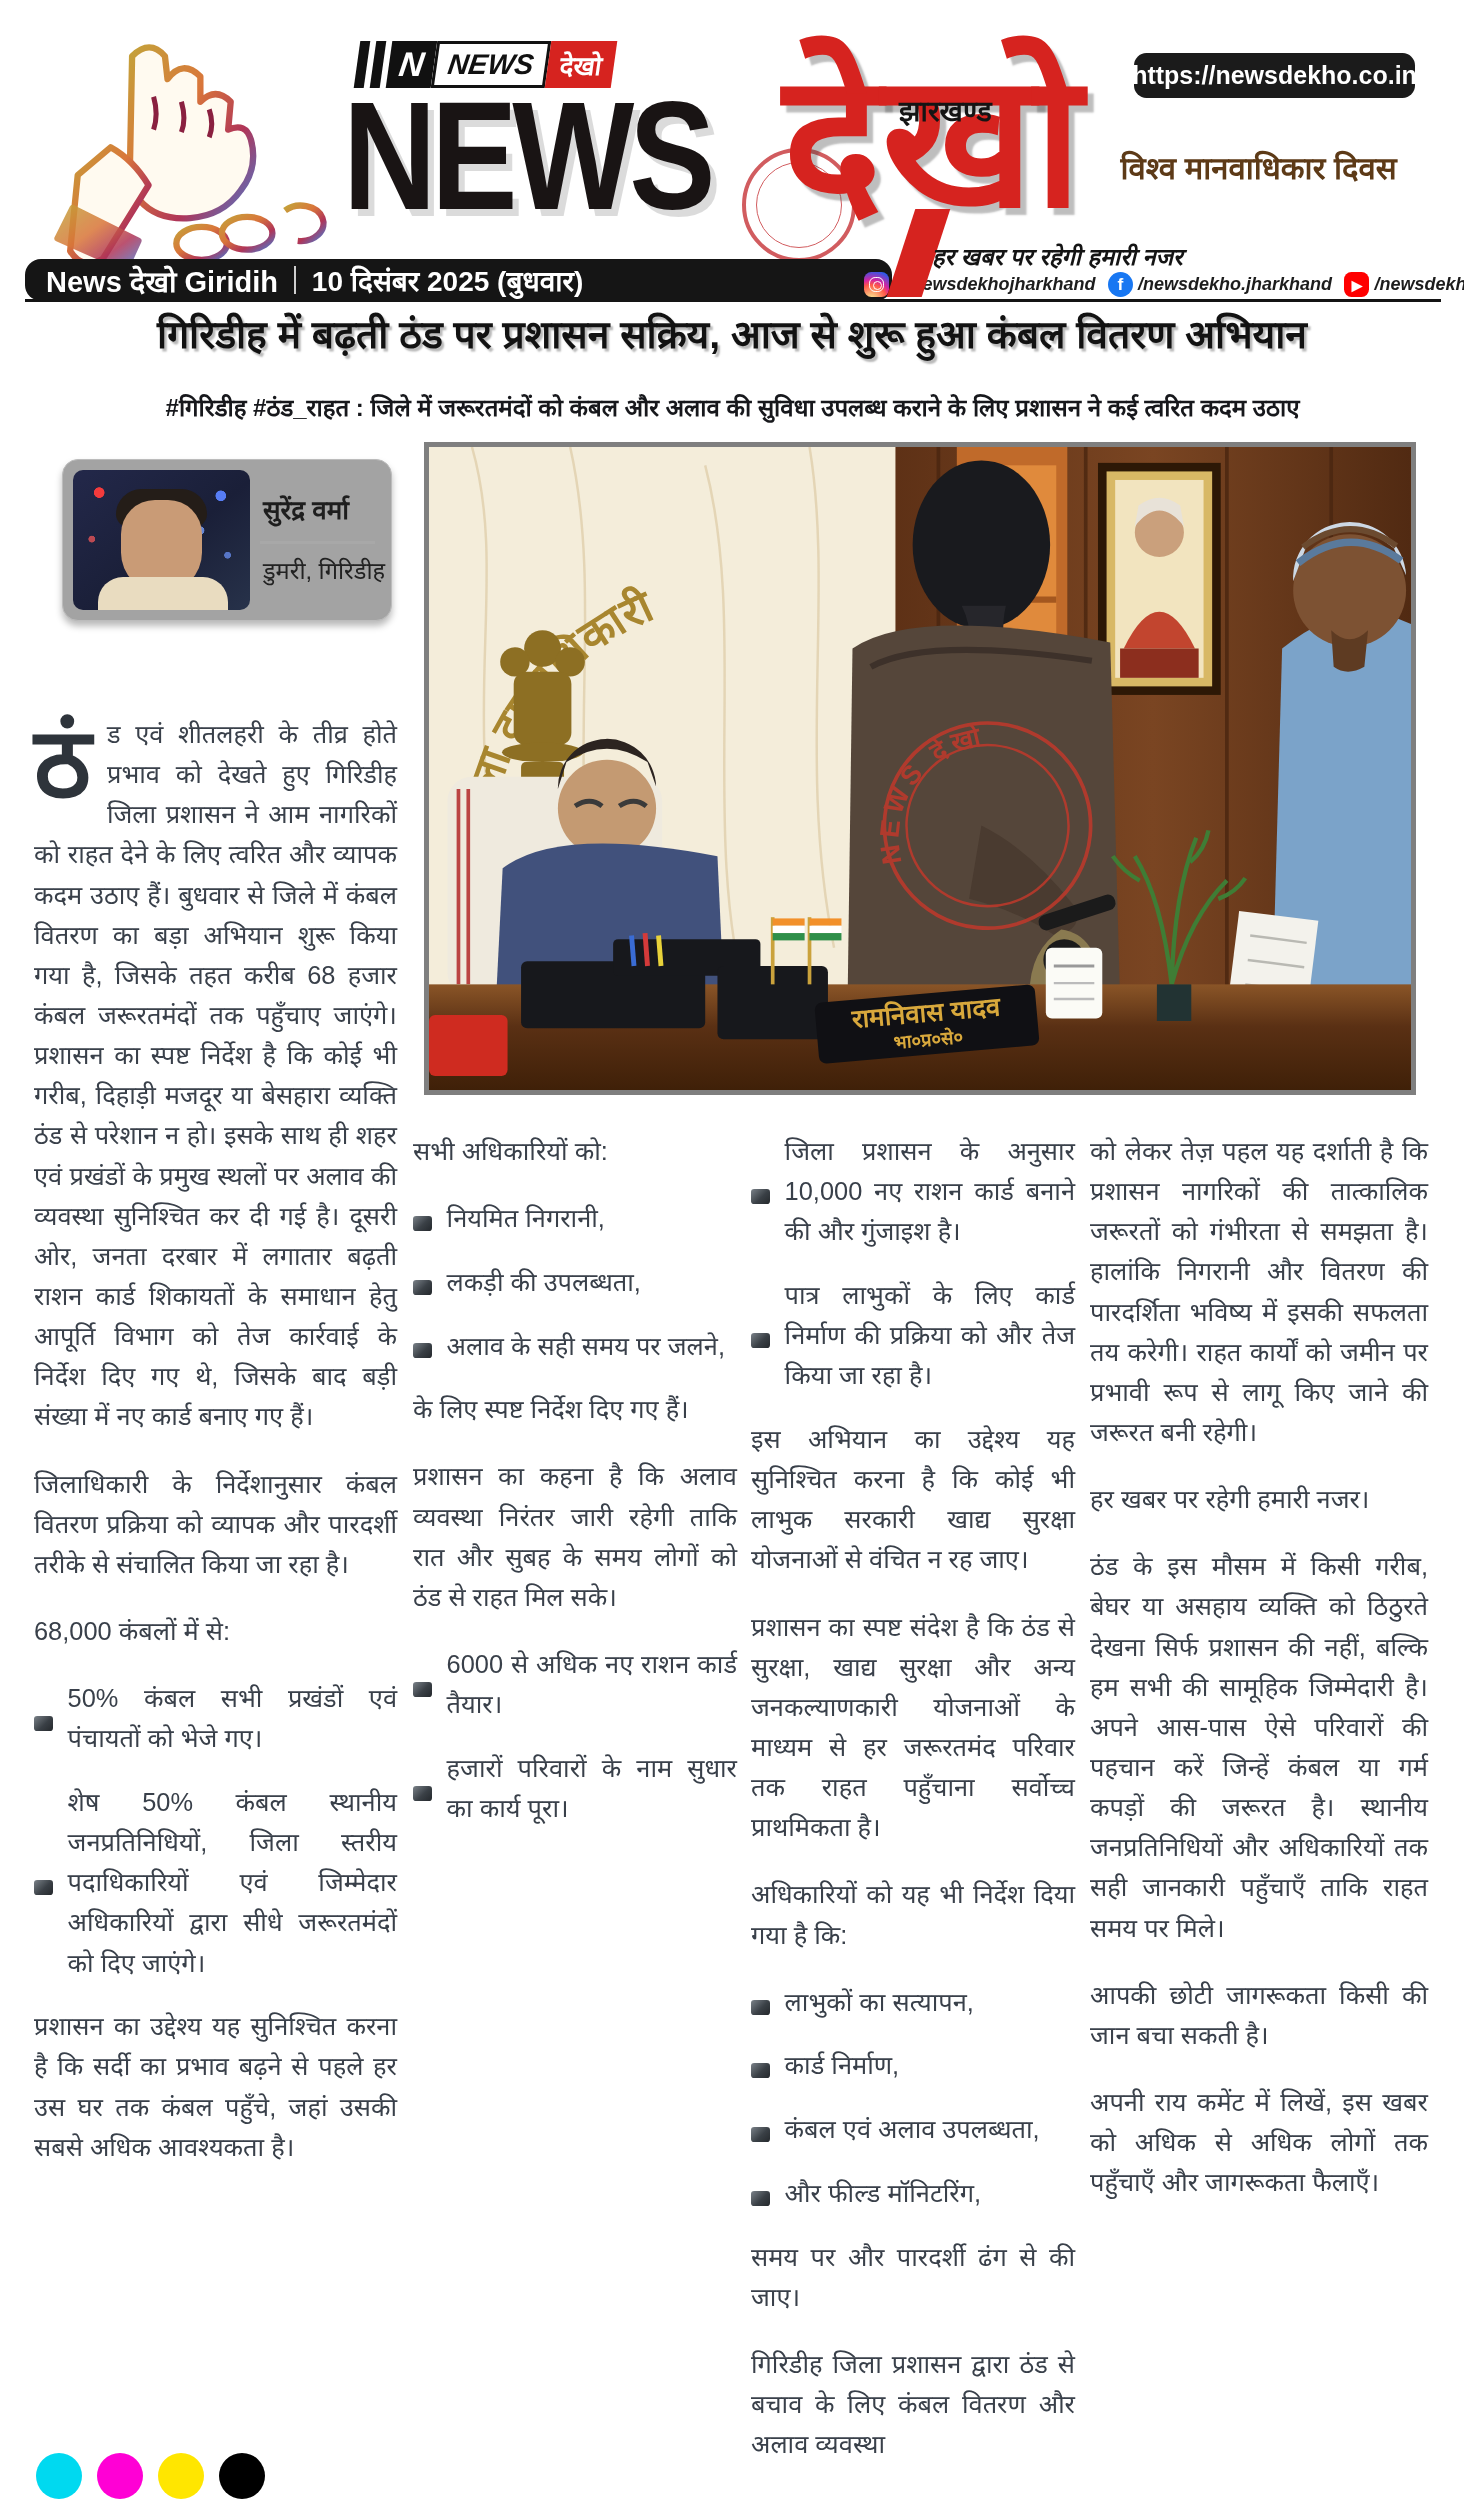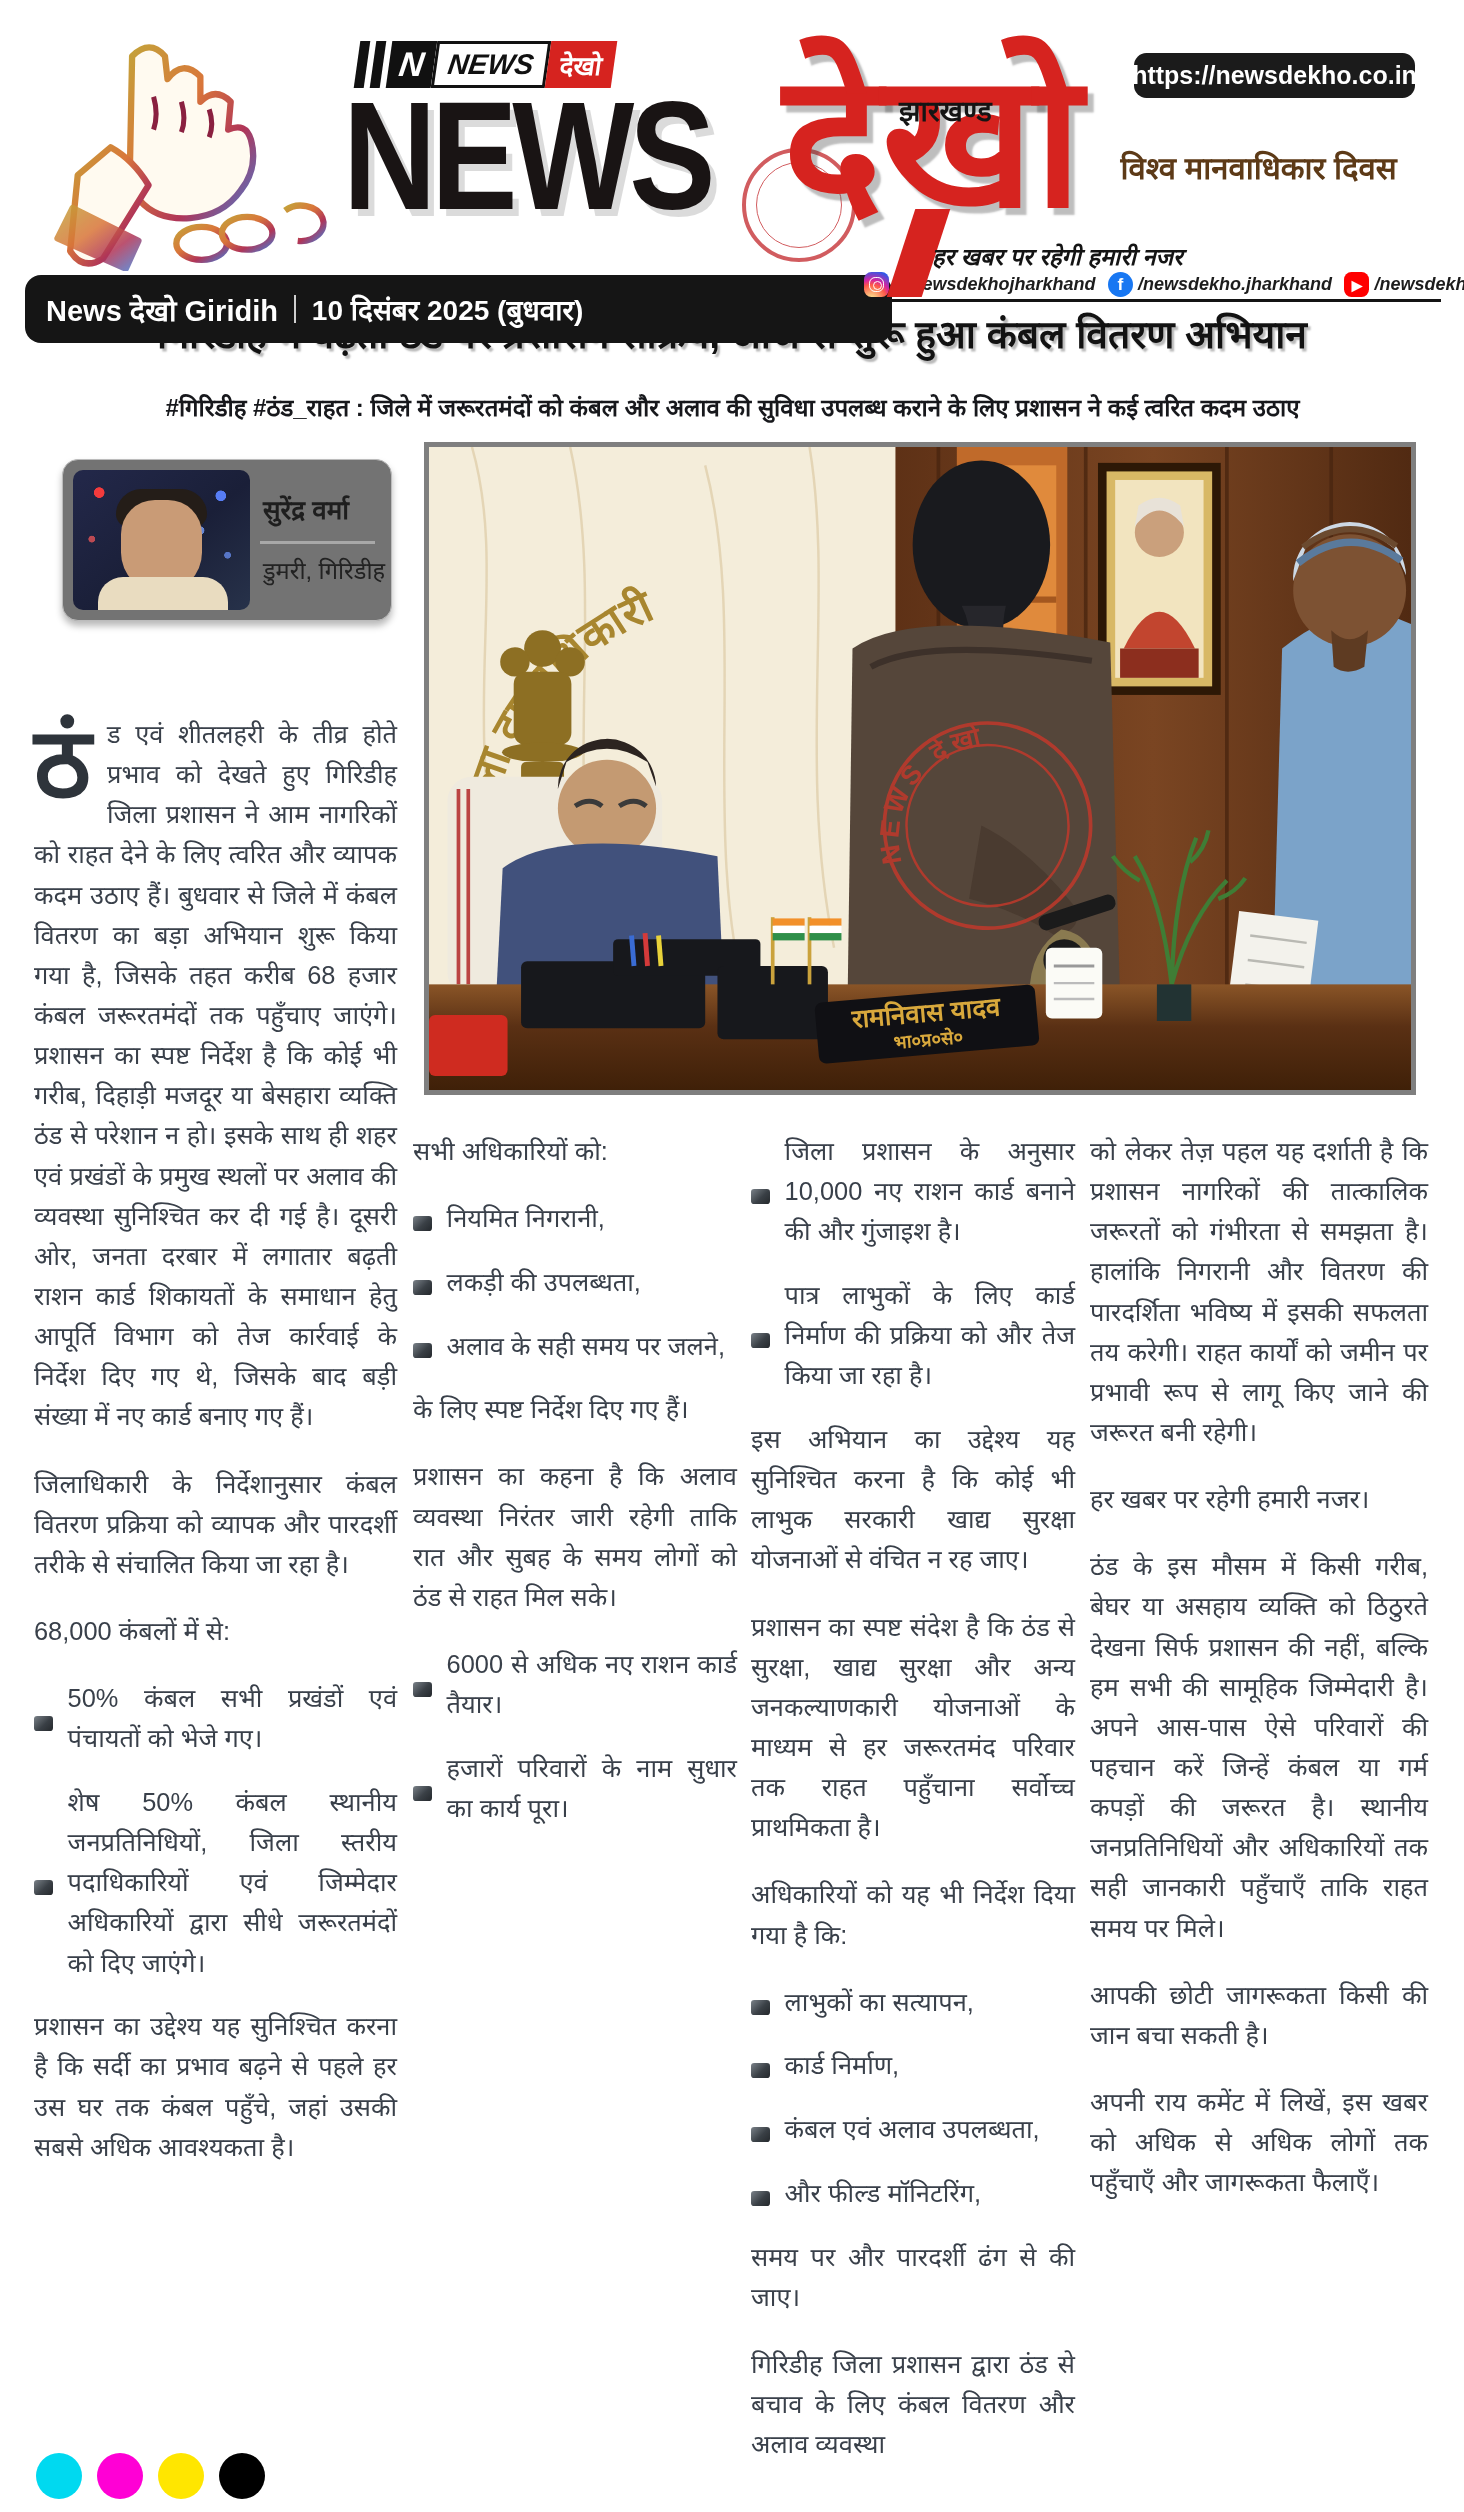--- a/index.html
+++ b/index.html
@@ -30,42 +30,42 @@
   .red-slash{position:absolute;left:901px;top:209px;width:35px;height:88px;background:#d6231f;
              transform:skewX(-18deg);z-index:3;}
   .url-badge{position:absolute;left:1134px;top:53px;width:281px;height:45px;background:#1b1b1b;
              border-radius:12.4px;color:#fff;font-weight:900;font-size:25px;display:flex;
              align-items:center;justify-content:center;}
   .event-title{position:absolute;left:1097px;top:149px;width:323px;text-align:center;color:#5d3a17;
                font-weight:900;font-size:31px;line-height:1.3;}
   
   .band-line{position:absolute;left:25px;top:299px;width:1416px;height:2.5px;background:#141414;z-index:1;}
   .date-band{position:absolute;left:25px;top:259px;width:825px;height:34px;background:#151515;
-             border-radius:16px;display:flex;align-items:center;padding:17px 21px;gap:16px;z-index:2;margin-top:16px;}
+             border-radius:16px;display:flex;align-items:center;padding:4px 21px;gap:16px;z-index:2;}
   .db-left{color:#fff;font-weight:800;font-size:29px;white-space:nowrap;}
   .db-div{width:1.9px;height:28.5px;background:#cfcfcf;}
   .db-date{color:#fff;font-weight:700;font-size:28px;white-space:nowrap;}
   .social-row{position:absolute;left:864px;top:269px;width:583px;height:31px;display:flex;
               align-items:center;gap:12.4px;z-index:2;}
   .soc-item{display:flex;align-items:center;gap:5px;}
   .soc-txt{font-size:18px;font-weight:800;font-style:italic;color:#1d1d1d;white-space:nowrap;}
   .ic{width:25px;height:25px;border-radius:50%;display:flex;align-items:center;justify-content:center;
       color:#fff;font-weight:900;}
   .ic-ig{border-radius:7.4px;background:radial-gradient(circle at 30% 110%,#fdf497 0%,#fd5949 45%,#d6249f 60%,#285aeb 90%);position:relative;}
   .ic-ig:before{content:"";position:absolute;inset:5px;border:1.9px solid #fff;border-radius:6.2px;}
   .ic-ig:after{content:"";position:absolute;left:8.7px;top:8.7px;width:7.4px;height:7.4px;border:1.9px solid #fff;border-radius:50%;}
   .ic-fb{background:#1877f2;font-size:17.4px;}
   .ic-yt{border-radius:7.4px;background:#ff0000;font-size:13.7px;}
   
   .headline{position:absolute;left:37px;top:310px;width:1390px;text-align:center;font-size:39px;
             font-weight:900;color:#121212;text-shadow:2.5px 3.1px 1.9px rgba(0,0,0,.28);line-height:1.3;}
   .subheadline{position:absolute;left:25px;top:392px;width:1415px;text-align:center;font-size:24px;
                font-weight:700;color:#17181c;line-height:1.3;}
   
-  .rep-card{position:absolute;left:62px;top:459px;width:328px;height:160px;background:#737373;
+  .rep-card{position:absolute;left:62px;top:459px;width:328px;height:160px;background:#a3a3a3;
             border:1.9px solid #bcbcbc;border-radius:16px;box-shadow:0 5px 7.4px rgba(0,0,0,.28);text-decoration:underline;}
   .rep-photo{position:absolute;left:10px;top:10px;width:177px;height:140px;border-radius:10px;
              overflow:hidden;background:linear-gradient(140deg,#23284a 0%,#1a1f38 55%,#27324a 100%);}
   .rp-spark-l{position:absolute;left:3.7px;top:3.7px;width:74px;height:93px;
       background:radial-gradient(circle at 30% 20%,rgba(255,60,60,.95) 0 5px,transparent 5.6px),
                  radial-gradient(circle at 70% 45%,rgba(255,80,80,.8) 0 3.7px,transparent 4.3px),
                  radial-gradient(circle at 20% 70%,rgba(255,90,90,.7) 0 3.1px,transparent 3.7px);}
   .rp-spark-r{position:absolute;right:2.5px;top:6.2px;width:68px;height:99px;
       background:radial-gradient(circle at 60% 20%,rgba(90,130,255,.95) 0 5px,transparent 5.6px),
                  radial-gradient(circle at 30% 55%,rgba(120,160,255,.8) 0 3.7px,transparent 4.3px),

